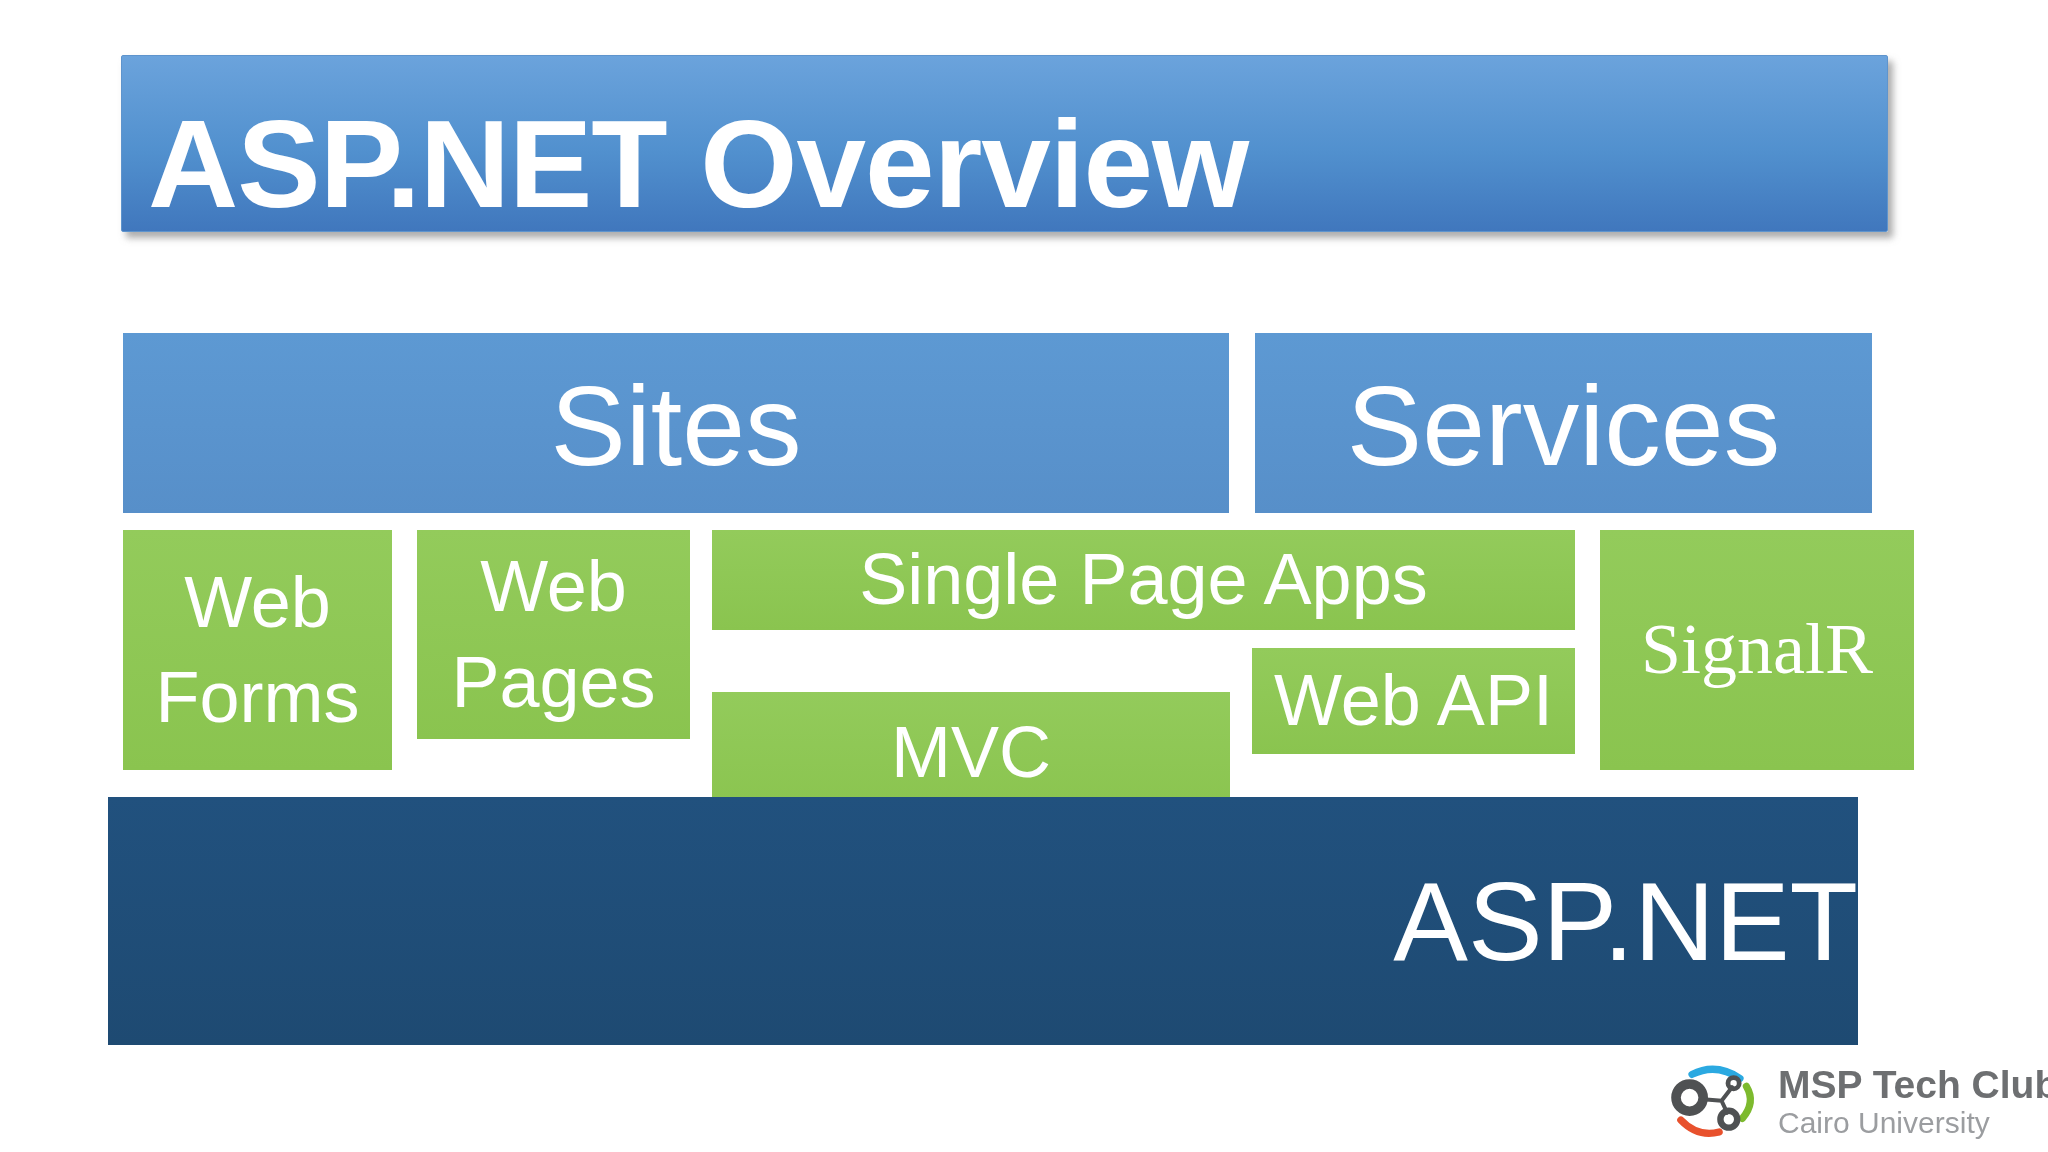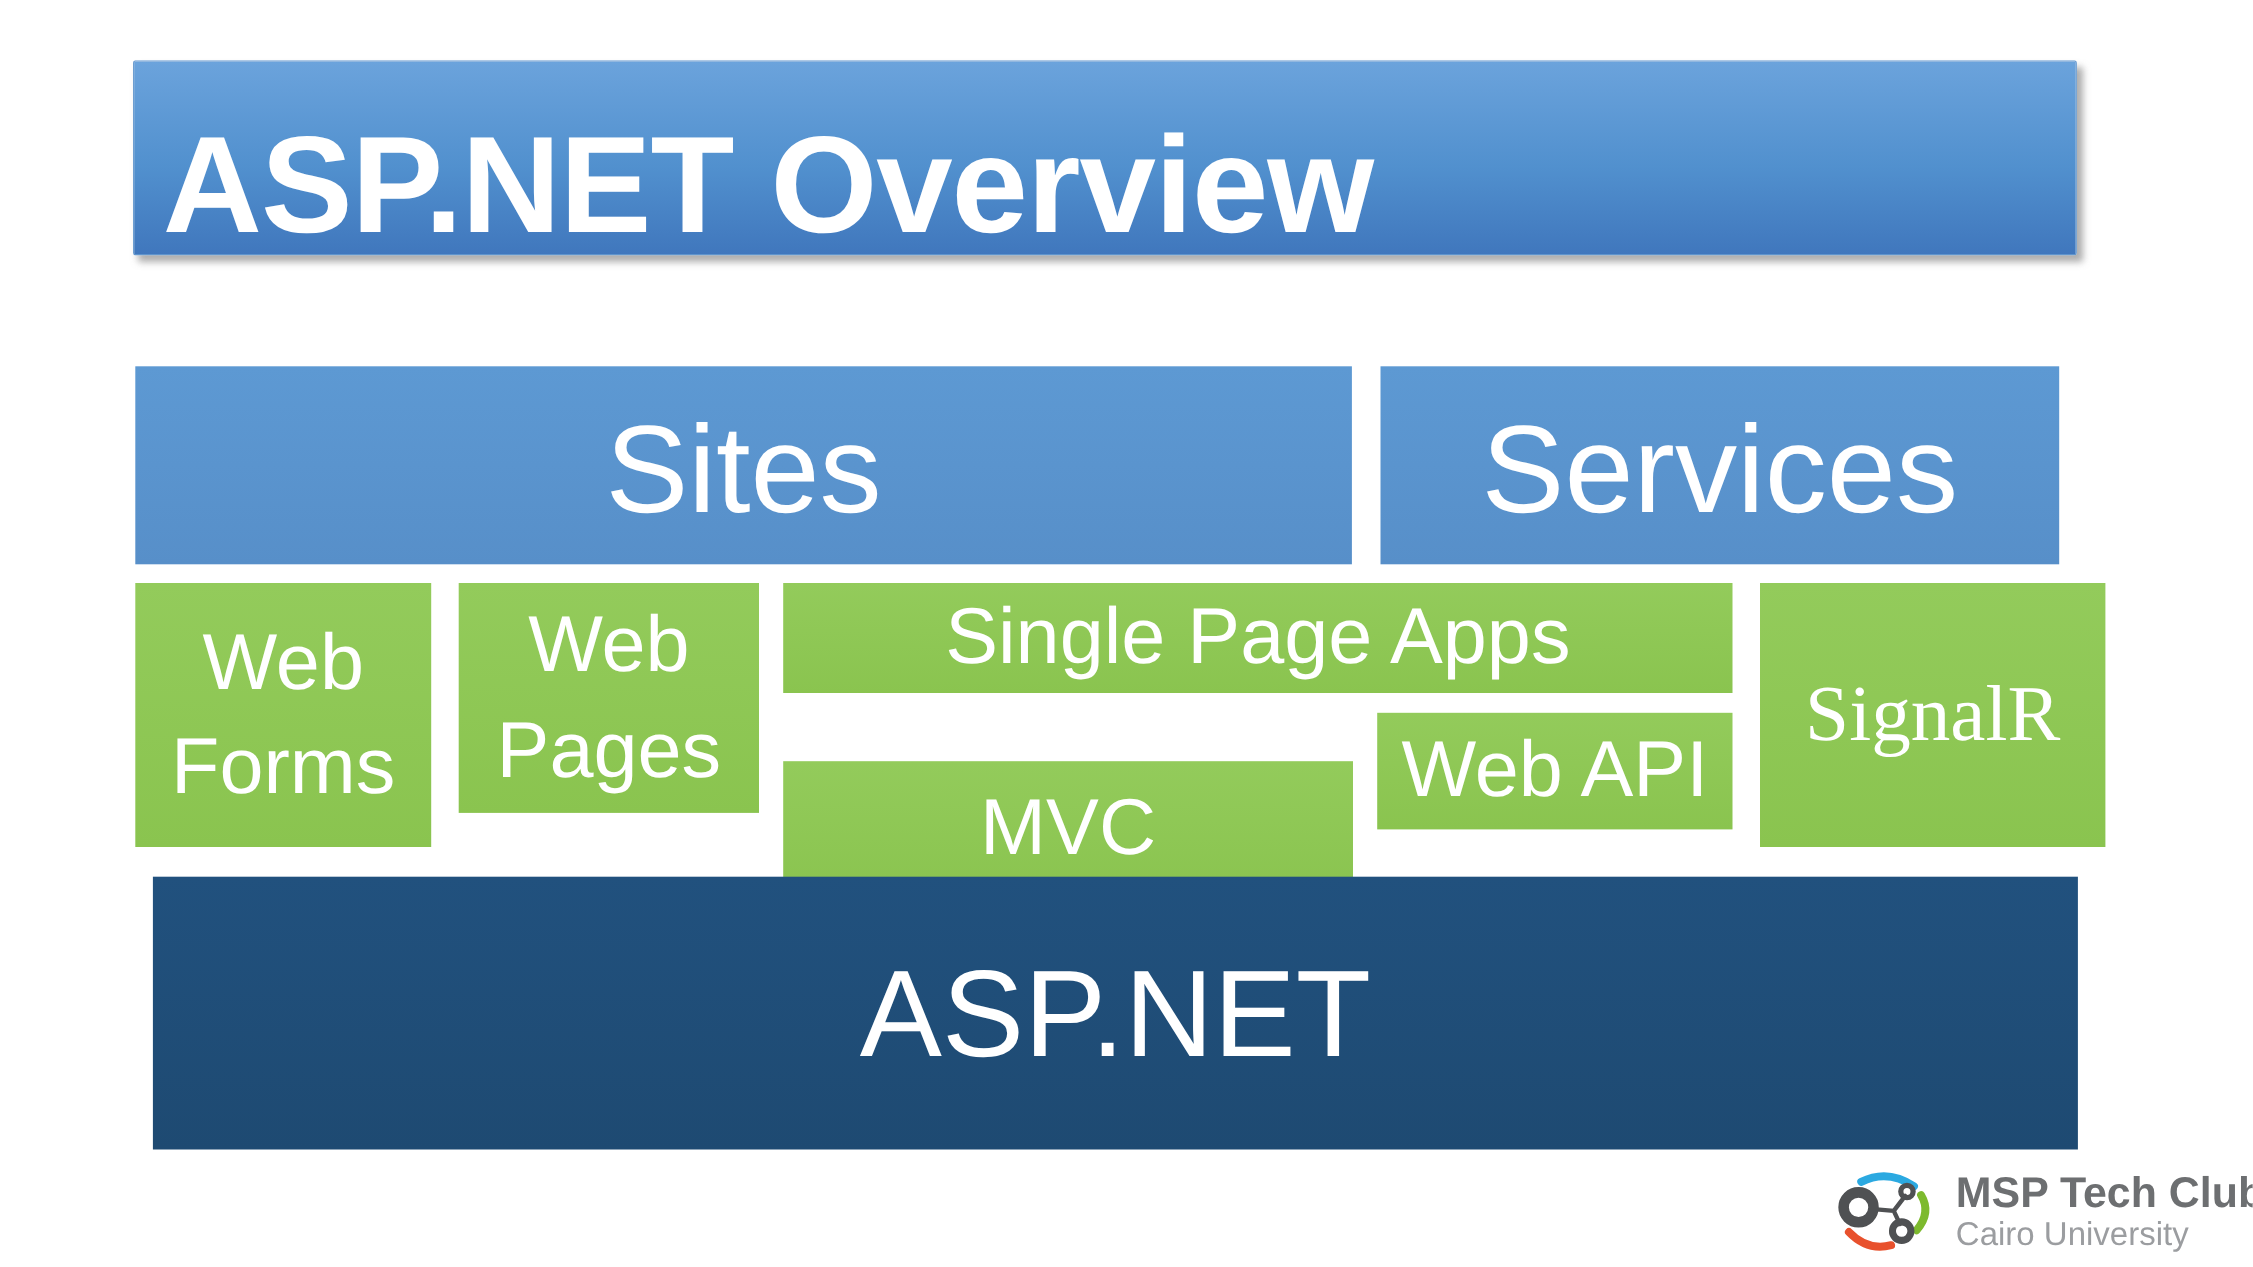--- a/index.html
+++ b/index.html
@@ -22,21 +22,21 @@
     left: 121px;
     top: 55px;
     width: 1767px;
     height: 177px;
     box-sizing: border-box;
     background: linear-gradient(180deg, #6ba3dc 0%, #5190ce 55%, #4077bd 100%);
     border: 1px solid #5e94cd;
     border-radius: 2px;
     box-shadow: 5px 6px 7px rgba(105,105,105,0.55);
     display: flex;
-    align-items: flex-end;
+    align-items: flex-start;
     padding-left: 26px;
     padding-top: 45px;
   }
   .title-bar .title-text {
     color: #ffffff;
     font-size: 125px;
     font-weight: bold;
     letter-spacing: -1px;
     white-space: nowrap;
     line-height: 1;
@@ -74,21 +74,21 @@
   
   .box-web-forms { left: 123px;  top: 530px; width: 269px; height: 240px; }
   .box-web-pages { left: 417px;  top: 530px; width: 273px; height: 209px; }
   .box-spa       { left: 712px;  top: 530px; width: 863px; height: 100px; }
   .box-mvc       { left: 712px;  top: 648px; width: 518px; height: 122px; margin-top: 44px; }
   .box-web-api   { left: 1252px; top: 648px; width: 323px; height: 106px; }
   .box-signalr   { left: 1600px; top: 530px; width: 314px; height: 240px; font-family: Liberation Serif, serif; }
   .wrap-label { display: inline-block; max-width: 240px; }
 
   
-  .box-aspnet { left: 139px; top: 797px; width: 1750px; height: 248px; }
+  .box-aspnet { left: 108px; top: 797px; width: 1750px; height: 248px; justify-content: flex-end; }
 
   
   .footer-logo {
     position: absolute;
     left: 1652px;
     top: 1052px;
     height: 100px;
     display: flex;
     align-items: center;
   }

